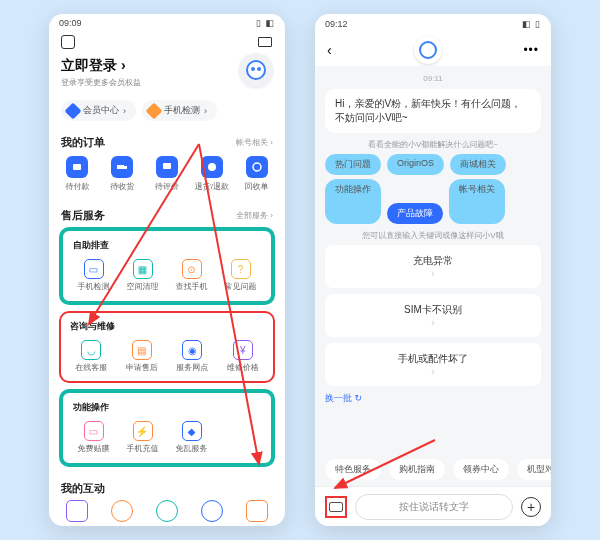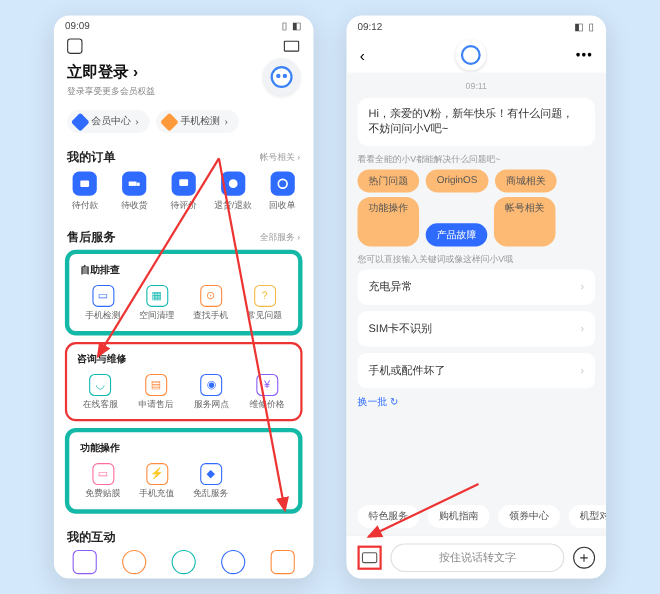--- a/index.html
+++ b/index.html
@@ -88,25 +88,25 @@
   
   
   .pB .chat-head{
     height:32px;display:flex;justify-content:space-between;align-items:center;padding:0 12px;
   }
   .pB .avatar-sm{width:28px;height:28px;border-radius:50%;background:#fff;box-shadow:0 1px 3px rgba(0,0,0,.15);display:flex;align-items:center;justify-content:center;}
   .pB .avatar-sm .face{width:18px;height:18px;border-radius:50%;background:#fff;border:2px solid #3b82f6;position:relative;}
   .pB .chat-body{flex:1;background:#f5f6f8;padding:6px 10px;overflow:hidden;position:relative;}
   .timestamp{text-align:center;font-size:8px;color:#aaa;margin:2px 0;}
   .bubble{background:#fff;border-radius:10px;padding:8px 10px;font-size:10px;color:#333;line-height:1.4;margin:6px 0;}
-  .hint{font-size:8px;color:#999;margin:6px 0 4px 0;}
+  .hint{font-size:8px;color:#999;margin:6px 0 4px 0;text-align:center;}
   .tagrow{display:flex;flex-wrap:wrap;gap:6px;margin-bottom:4px;}
-  .tag{background:#fdba74;border-radius:12px;padding:4px 10px;font-size:9px;color:#555;}
+  .tag{background:#7dd3fc;border-radius:12px;padding:4px 10px;font-size:9px;color:#555;}
   .tag.active{background:#2f6bff;color:#fff;margin-top:24px;}
-  .listitem{background:#fff;border-radius:8px;padding:9px 10px;font-size:10px;color:#333;margin-bottom:6px;display:flex;justify-content:space-between;align-items:center;}
+  .listitem{background:#fff;border-radius:8px;padding:9px 10px;font-size:10px;color:#333;margin-bottom:6px;display:flex;justify-content:space-between;align-items:center;flex-direction:column;}
   .listitem .chev{color:#ccc;font-size:10px;}
   .refresh{font-size:9px;color:#2f6bff;margin-top:2px;}
   .suggest{position:absolute;bottom:0;left:0;right:0;display:flex;gap:8px;padding:6px 10px;overflow:hidden;white-space:nowrap;}
   .sg{background:#fff;border-radius:12px;padding:4px 10px;font-size:9px;color:#555;flex-shrink:0;}
   .inputbar{height:40px;display:flex;align-items:center;gap:8px;padding:0 10px;border-top:1px solid #eee;background:#fff;position:relative;}
   .kbd{width:22px;height:22px;border:2px solid #e33;display:flex;align-items:center;justify-content:center;}
   .kbd .k{width:14px;height:10px;border:1.2px solid #555;border-radius:2px;}
   .voice{flex:1;height:26px;border:1px solid #ddd;border-radius:14px;display:flex;align-items:center;justify-content:center;font-size:10px;color:#888;}
   .plus{width:20px;height:20px;border:1.5px solid #333;border-radius:50%;display:flex;align-items:center;justify-content:center;font-size:14px;line-height:1;color:#333;}
   

